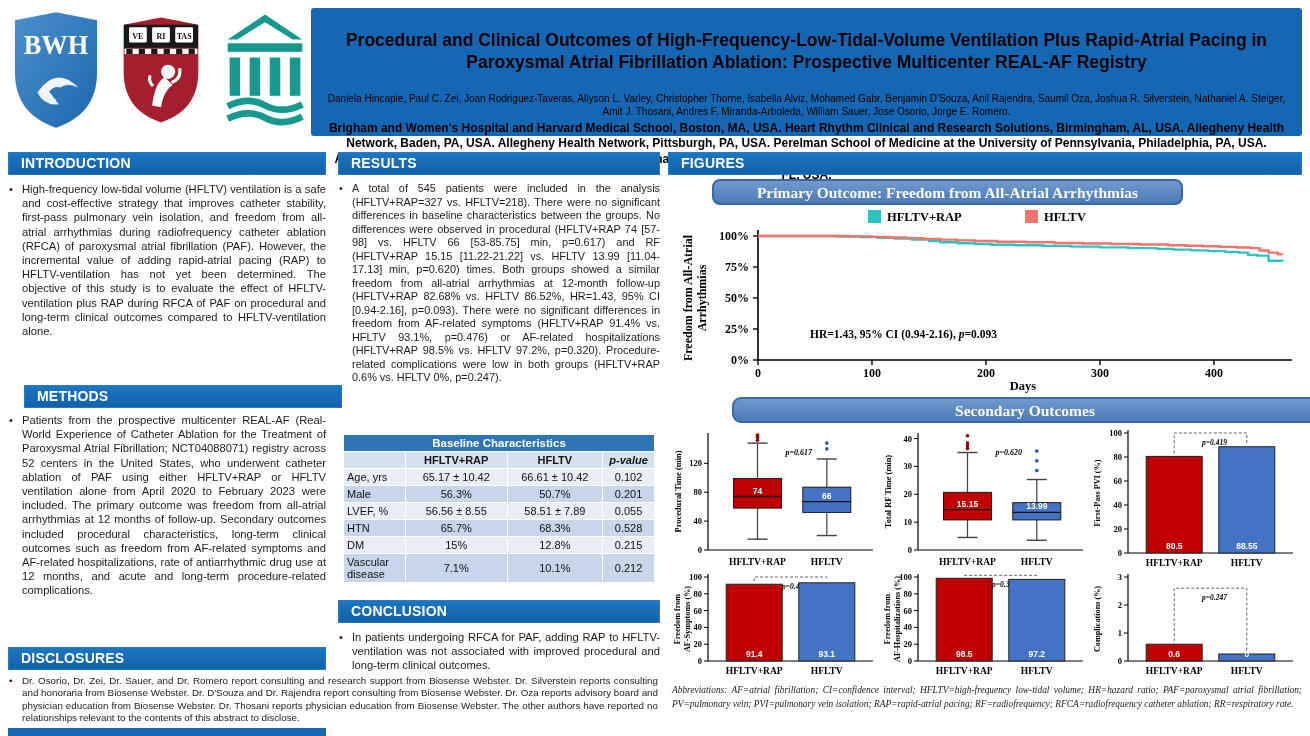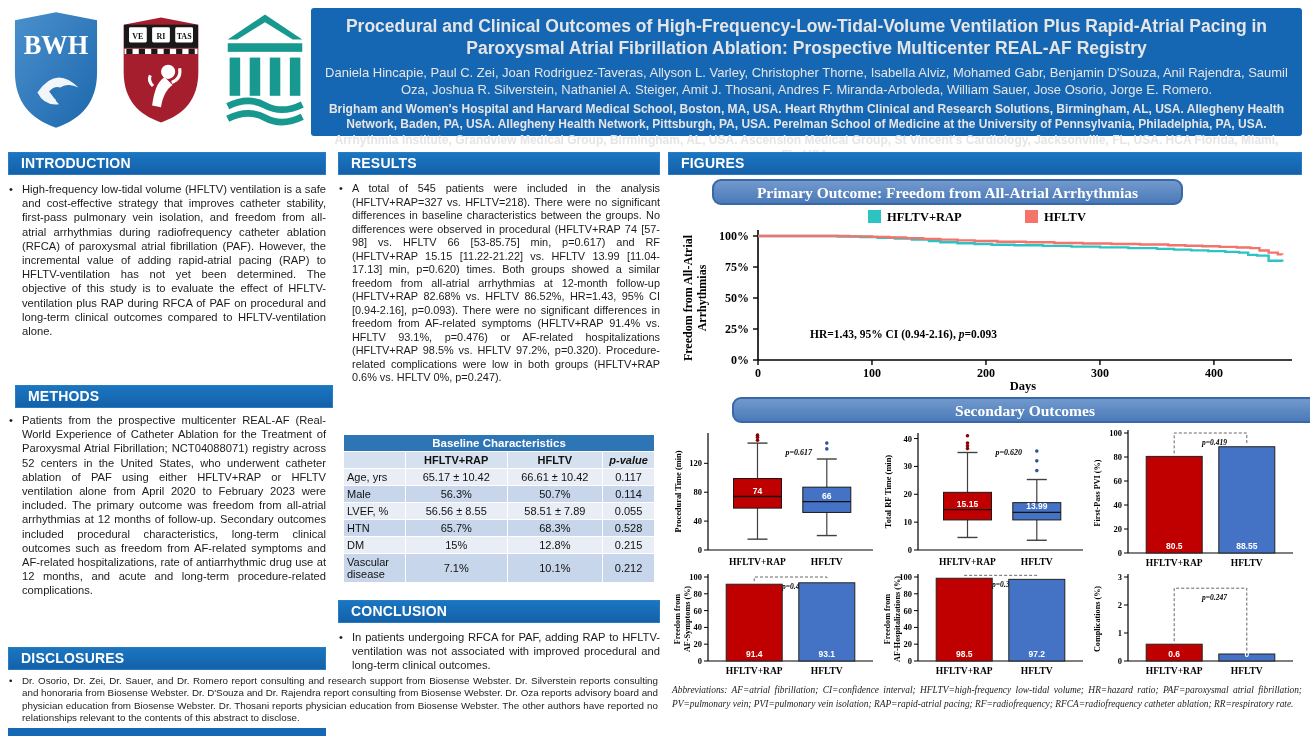--- a/index.html
+++ b/index.html
@@ -1,20 +1,20 @@
 <!DOCTYPE html>
 <html><head>
 <meta charset="utf-8">
 <style>
   html,body{margin:0;padding:0;background:#fff;}
   .page{position:relative;width:1310px;height:736px;background:#fff;font-family:"Liberation Sans",sans-serif;overflow:hidden;}
   .abs{position:absolute;}
-  .title-banner{left:311px;top:8px;width:991px;height:128px;background:#1667b3;border-radius:3px;color:#e5e5e5;text-align:center;padding:7px 14px;box-sizing:border-box;}
+  .title-banner{left:311px;top:8px;width:991px;height:128px;background:#1667b3;border-radius:3px;color:#000000;text-align:center;padding:21px 14px;box-sizing:border-box;}
   .title-banner h1{margin:0;font-size:17.5px;line-height:1.28;font-weight:bold;}
-  .authors{font-size:13px;line-height:1.3;margin-top:5px;}
+  .authors{font-size:10px;line-height:1.3;margin-top:18px;}
   .affil{font-size:12px;font-weight:bold;line-height:1.3;margin-top:3px;}
   .sec-h{height:23px;background:linear-gradient(#1b76c0,#1361aa);border:1px solid #2a7cc2;box-sizing:border-box;color:#fff;font-weight:bold;font-size:14px;padding:2px 17px 0 12px;letter-spacing:.2px;}
   .para{font-size:11.2px;line-height:14.2px;text-align:justify;color:#1c1c1c;}
   .para .btxt{display:block;margin-left:14px;}
   .para .bullet{position:absolute;left:1px;top:0;}
   .small-para{font-size:10.9px;line-height:13.5px;}
   table.bl{border-collapse:collapse;width:312px;font-size:11px;color:#111;}
   table.bl td,table.bl th{border:1.5px solid #fff;padding:2px 3px;text-align:center;vertical-align:middle;}
   .bl-title th{background:#2e75b6;color:#fff;font-weight:bold;font-size:11.5px;padding:3px;}
   .bl-head td{background:#d6e1f0;font-weight:bold;}
@@ -88,21 +88,21 @@
     <div class="authors">Daniela Hincapie, Paul C. Zei, Joan Rodriguez-Taveras, Allyson L. Varley, Christopher Thorne, Isabella Alviz, Mohamed Gabr, Benjamin D'Souza, Anil Rajendra, Saumil Oza, Joshua R. Silverstein, Nathaniel A. Steiger, Amit J. Thosani, Andres F. Miranda-Arboleda, William Sauer, Jose Osorio, Jorge E. Romero.</div>
     <div class="affil">Brigham and Women's Hospital and Harvard Medical School, Boston, MA, USA. Heart Rhythm Clinical and Research Solutions, Birmingham, AL, USA. Allegheny Health Network, Baden, PA, USA. Allegheny Health Network, Pittsburgh, PA, USA. Perelman School of Medicine at the University of Pennsylvania, Philadelphia, PA, USA. Arrhythmia Institute, Grandview Medical Group, Birmingham, AL, USA. Ascension Medical Group, St Vincent's Cardiology, Jacksonville, FL, USA. HCA Florida, Miami, FL, USA.</div>
   </div>
 
   <div class="abs sec-h" style="left:8px;top:152px;width:318px;">INTRODUCTION</div>
   <div class="abs para" style="left:8px;top:182px;width:318px;">
     <span class="bullet">•</span>
     <span class="btxt">High-frequency low-tidal volume (HFLTV) ventilation is a safe and cost-effective strategy that improves catheter stability, first-pass pulmonary vein isolation, and freedom from all-atrial arrhythmias during radiofrequency catheter ablation (RFCA) of paroxysmal atrial fibrillation (PAF). However, the incremental value of adding rapid-atrial pacing (RAP) to HFLTV-ventilation has not yet been determined. The objective of this study is to evaluate the effect of HFLTV-ventilation plus RAP during RFCA of PAF on procedural and long-term clinical outcomes compared to HFLTV-ventilation alone.</span>
   </div>
 
-  <div class="abs sec-h" style="left:15px;top:385px;width:318px;">METHODS</div>
+  <div class="abs sec-h" style="left:24px;top:385px;width:318px;">METHODS</div>
   <div class="abs para" style="left:8px;top:413px;width:318px;">
     <span class="bullet">•</span>
     <span class="btxt">Patients from the prospective multicenter REAL-AF (Real-World Experience of Catheter Ablation for the Treatment of Paroxysmal Atrial Fibrillation; NCT04088071) registry across 52 centers in the United States, who underwent catheter ablation of PAF using either HFLTV+RAP or HFLTV ventilation alone from April 2020 to February 2023 were included. The primary outcome was freedom from all-atrial arrhythmias at 12 months of follow-up. Secondary outcomes included procedural characteristics, long-term clinical outcomes such as freedom from AF-related symptoms and AF-related hospitalizations, rate of antiarrhythmic drug use at 12 months, and acute and long-term procedure-related complications.</span>
   </div>
 
   <div class="abs sec-h" style="left:8px;top:647px;width:318px;">DISCLOSURES</div>
   <div class="abs para disc" style="left:8px;top:675px;width:650px;">
     <span class="bullet">•</span>
     <span class="btxt">Dr. Osorio, Dr. Zei, Dr. Sauer, and Dr. Romero report consulting and research support from Biosense Webster. Dr. Silverstein reports consulting and honoraria from Biosense Webster. Dr. D'Souza and Dr. Rajendra report consulting from Biosense Webster. Dr. Oza reports advisory board and physician education from Biosense Webster. Dr. Thosani reports physician education from Biosense Webster. The other authors have reported no relationships relevant to the contents of this abstract to disclose.</span>
   </div>
@@ -130,27 +130,27 @@
           <td>HFLTV+RAP</td>
           <td>HFLTV</td>
           <td class="pcol">p-value</td>
         </tr>
     </thead>
     <tbody>
         <tr class="odd">
           <td>Age, yrs</td>
           <td>65.17 ± 10.42</td>
           <td>66.61 ± 10.42</td>
-          <td>0.117</td>
+          <td>0.102</td>
         </tr>
         <tr class="even">
           <td>Male</td>
           <td>56.3%</td>
           <td>50.7%</td>
-          <td>0.114</td>
+          <td>0.201</td>
         </tr>
         <tr class="odd">
           <td>LVEF, %</td>
           <td>56.56 ± 8.55</td>
           <td>58.51 ± 7.89</td>
           <td>0.055</td>
         </tr>
         <tr class="even">
           <td>HTN</td>
           <td>65.7%</td>
@@ -173,21 +173,21 @@
   </table>
 
   <div class="abs sec-h" style="left:338px;top:600px;width:322px;">CONCLUSION</div>
   <div class="abs para" style="left:338px;top:630px;width:322px;">
     <span class="bullet">•</span>
     <span class="btxt">In patients undergoing RFCA for PAF, adding RAP to HFLTV-ventilation was not associated with improved procedural and long-term clinical outcomes.</span>
   </div>
 
   <div class="abs sec-h" style="left:668px;top:152px;width:634px;">FIGURES</div>
 
-  <div class="abs banner" style="left:712px;top:179px;width:471px;">Primary Outcome: Freedom from All-Atrial Arrhythmias</div>
+  <div class="abs banner" style="left:712px;top:179px;width:471px;border-radius:8px;">Primary Outcome: Freedom from All-Atrial Arrhythmias</div>
   <div class="abs chart" style="left:670px;top:206px;width:632px;height:188px;"><svg width="632" height="188" viewBox="0 0 632 188">
         <rect x="198" y="4" width="13" height="13" fill="#2cc3c3"></rect>
         <text x="217" y="15" text-anchor="start" font-family="Liberation Serif, serif" font-size="12.5" font-weight="bold" fill="#000">HFLTV+RAP</text>
         <rect x="355" y="4" width="13" height="13" fill="#f4736b"></rect>
         <text x="374" y="15" text-anchor="start" font-family="Liberation Serif, serif" font-size="12.5" font-weight="bold" fill="#000">HFLTV</text>
         <line x1="88" y1="24" x2="88" y2="154" stroke="#000" stroke-width="1.6"></line>
         <line x1="88" y1="154" x2="622" y2="154" stroke="#000" stroke-width="1.6"></line>
         <line x1="83" y1="154" x2="88" y2="154" stroke="#000" stroke-width="1.4"></line>
         <text x="79" y="158" text-anchor="end" font-family="Liberation Serif, serif" font-size="12" font-weight="bold" fill="#000">0%</text>
         <line x1="83" y1="123" x2="88" y2="123" stroke="#000" stroke-width="1.4"></line>

